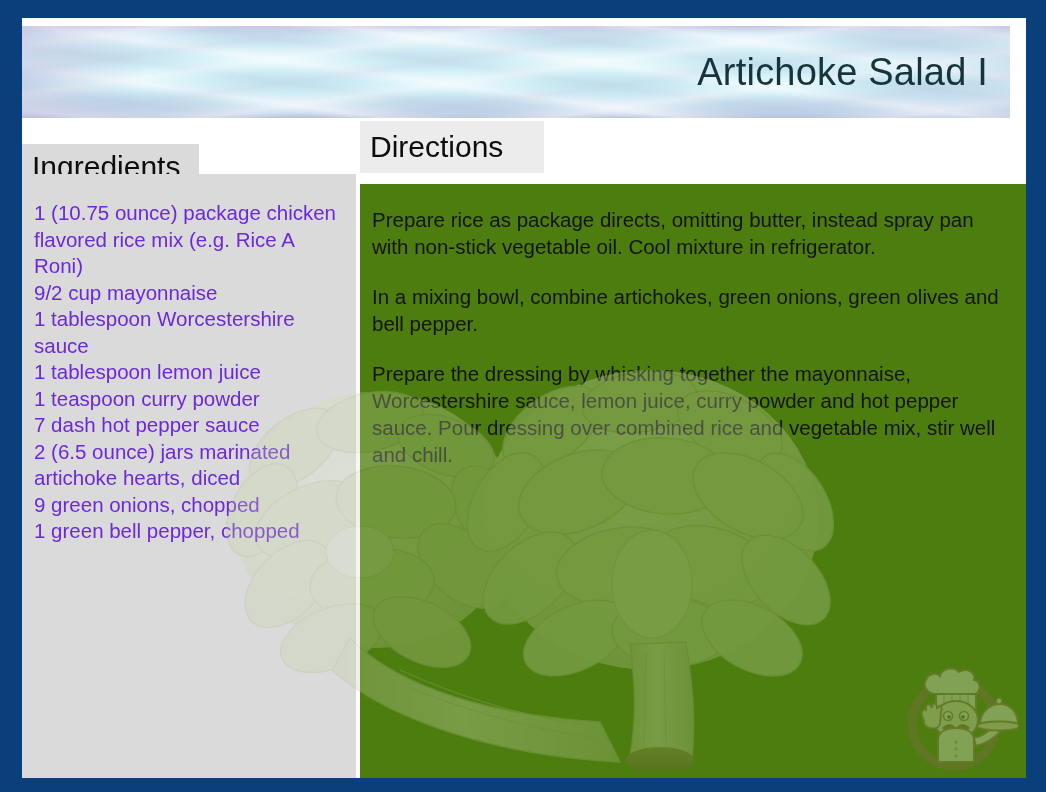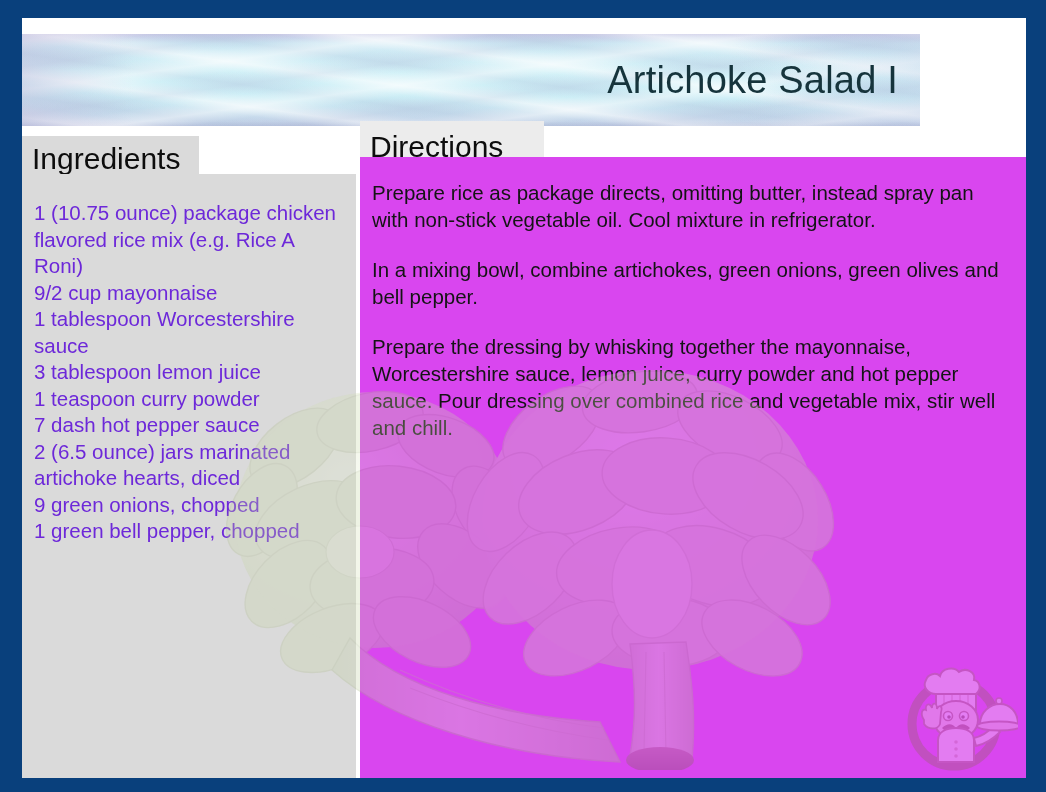--- a/index.html
+++ b/index.html
@@ -29,22 +29,22 @@
     width: 100%;
     height: 100%;
     background: #ffffff;
     overflow: hidden;
   }
 
   
   #header {
     position: absolute;
     left: 0;
-    top: 16px;
-    width: 898px;
+    top: 8px;
+    width: 988px;
     height: 92px;
     overflow: hidden;
     background:
       linear-gradient(180deg, #c9c9e6 0%, #cfe9f4 10%, #d4f2f8 40%, #cdeef6 70%, #c6d6ea 95%, #b9c4de 100%);
     padding-left: 24px;
   }
 
   
   #header .weave-a,
   #header .weave-b,
@@ -105,21 +105,21 @@
   #artichoke svg { width: 100%; height: 100%; display: block; }
 
   
   .panel {
     position: absolute;
     z-index: 1;
   }
 
   .tab {
     position: absolute;
-    top: 8px;
+    top: 16px;
     left: 0;
     height: 46px;
     display: flex;
     align-items: center;
     padding-left: 10px;
   }
   .tab-label {
     font-size: 30px;
     font-weight: 400;
     color: #0d0d0d;
@@ -146,21 +146,21 @@
   #panel-ingredients .panel-body { background: #dadada; }
 
   
   #panel-directions {
     left: 338px;
     top: 103px;
     width: 666px;
     height: 657px;
   }
   #panel-directions .tab { width: 184px; background: #ececec; top: 0; height: 52px; }
-  #panel-directions .panel-body { background: #d946ef; top: 36px; padding: 22px 16px 10px 12px; }
+  #panel-directions .panel-body { background: #4d7c0f; top: 63px; padding: 22px 16px 10px 12px; }
 
   
   .ingredient-list {
     list-style: none;
     position: relative;
     z-index: 5;
   }
   .ingredient-list li {
     font-size: 20.5px;
     line-height: 26.5px;
@@ -287,21 +287,21 @@
 
     <div class="panel" id="panel-ingredients">
       <div class="tab">
         <span class="tab-label">Ingredients</span>
       </div>
       <div class="panel-body">
         <ul class="ingredient-list">
           <li>1 (10.75 ounce) package chicken flavored rice mix (e.g. Rice A Roni)</li>
           <li>9/2 cup mayonnaise</li>
           <li>1 tablespoon Worcestershire sauce</li>
-          <li>3 tablespoon lemon juice</li>
+          <li>1 tablespoon lemon juice</li>
           <li>1 teaspoon curry powder</li>
           <li>7 dash hot pepper sauce</li>
           <li>2 (6.5 ounce) jars marinated artichoke hearts, diced</li>
           <li>9 green onions, chopped</li>
           <li>1 green bell pepper, chopped</li>
         </ul>
       </div>
     </div>
 
     <div class="panel" id="panel-directions">

